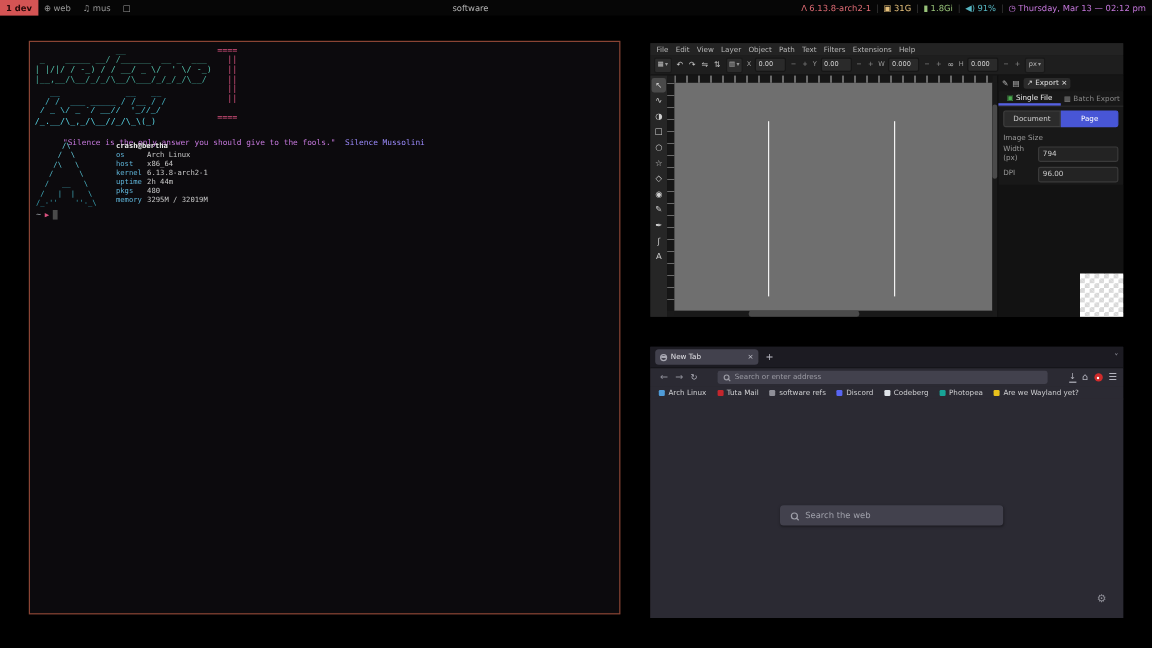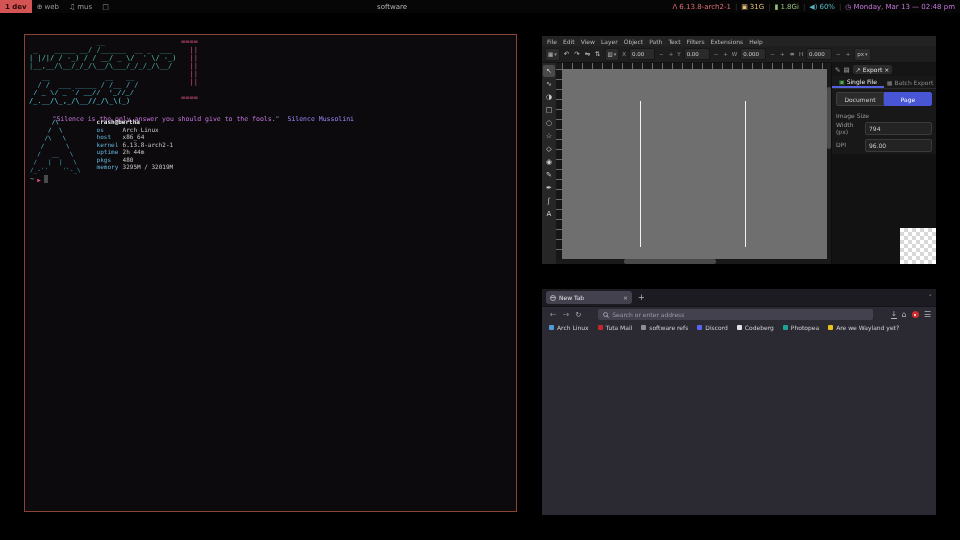--- a/index.html
+++ b/index.html
@@ -170,26 +170,26 @@
         <span>31G</span>
       </div>
       <span class="sep">|</span>
       <div class="sgroup" style="color: rgb(152, 195, 121);">
         <span class="s-icon">▮</span>
         <span>1.8Gi</span>
       </div>
       <span class="sep">|</span>
       <div class="sgroup" style="color: rgb(86, 182, 194);">
         <span class="s-icon">◀)</span>
-        <span>60%</span>
+        <span>91%</span>
       </div>
       <span class="sep">|</span>
       <div class="sgroup" style="color: rgb(198, 120, 221);">
         <span class="s-icon">◷</span>
-        <span>Monday, Mar 13 — 02:48 pm</span>
+        <span>Thursday, Mar 13 — 02:12 pm</span>
       </div>
     </div>
   </div>
 
   <div class="terminal">
     <div class="art art-welcome">
       <div class="artline" style="color: rgb(63, 143, 132);">                __</div>
       <div class="artline" style="color: rgb(74, 168, 150);"> _    _____ __/ /______  __ _  ___</div>
       <div class="artline" style="color: rgb(83, 192, 170);">| |/|/ / -_) / / __/ _ \/  ' \/ -_)</div>
       <div class="artline" style="color: rgb(71, 173, 156);">|__,__/\__/_/_/\__/\___/_/_/_/\__/</div>
@@ -407,15 +407,22 @@
       </div>
       <div class="bm">
         <span class="bm-ic" style="background: rgb(24, 164, 151);"></span>
         <span>Photopea</span>
       </div>
       <div class="bm">
         <span class="bm-ic" style="background: rgb(232, 193, 28);"></span>
         <span>Are we Wayland yet?</span>
       </div>
     </div>
+    <div class="content">
+      <div class="search-pill">
+        <span class="mag2"></span>
+        <span>Search the web</span>
+      </div>
+      <span class="gear">⚙</span>
+    </div>
   </div>
 
 </div>
 
 </body></html>

